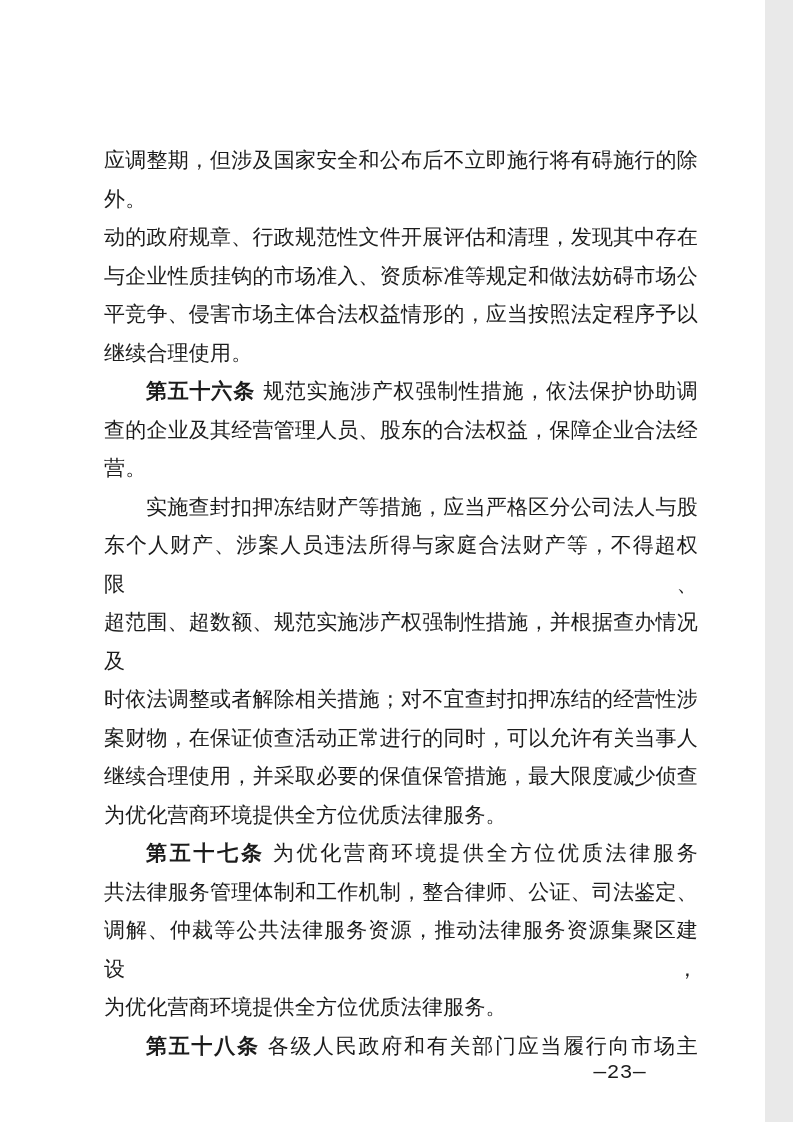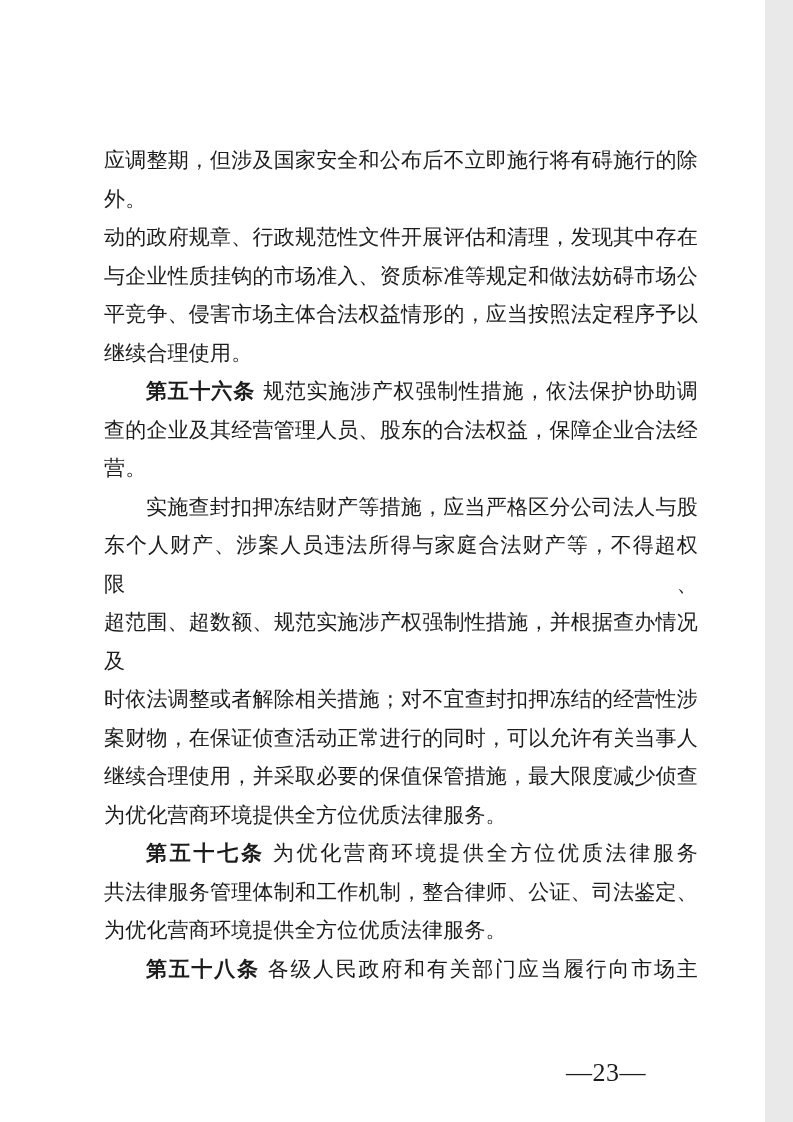--- a/index.html
+++ b/index.html
@@ -42,24 +42,25 @@
   }
   .article {
     font-family: "Liberation Sans", "DejaVu Sans", sans-serif;
     font-weight: 700;
     margin-right: 8px;
   }
   .page-number {
     position: absolute;
     top: 1059px;
     right: 119px;
-    font-size: 26px;
+    font-size: 21px;
     line-height: 28px;
     letter-spacing: 0.5px;
     color: var(--ink);
+    font-family: Liberation Mono, monospace;
   }
 </style>
 </head>
 <body>
 
 <div class="page">
   <div class="body-text">
     <div class="ln fill"><span>应调整期，但涉及国家安全和公布后不立即施行将有碍施行的除</span></div>
     <div class="ln"><span>外。</span></div>
     <div class="ln fill"><span>动的政府规章、行政规范性文件开展评估和清理，发现其中存在</span></div>
@@ -71,17 +72,18 @@
     <div class="ln"><span>营。</span></div>
     <div class="ln indent fill"><span>实施查封扣押冻结财产等措施，应当严格区分公司法人与股</span></div>
     <div class="ln fill"><span>东个人财产、涉案人员违法所得与家庭合法财产等，不得超权限、</span></div>
     <div class="ln fill"><span>超范围、超数额、规范实施涉产权强制性措施，并根据查办情况及</span></div>
     <div class="ln fill"><span>时依法调整或者解除相关措施；对不宜查封扣押冻结的经营性涉</span></div>
     <div class="ln fill"><span>案财物，在保证侦查活动正常进行的同时，可以允许有关当事人</span></div>
     <div class="ln fill"><span>继续合理使用，并采取必要的保值保管措施，最大限度减少侦查</span></div>
     <div class="ln"><span>为优化营商环境提供全方位优质法律服务。</span></div>
     <div class="ln indent fill"><span class="article">第五十七条</span><span>为优化营商环境提供全方位优质法律服务</span></div>
     <div class="ln fill"><span>共法律服务管理体制和工作机制，整合律师、公证、司法鉴定、</span></div>
+    <div class="ln fill"><span>调解、仲裁等公共法律服务资源，推动法律服务资源集聚区建设，</span></div>
     <div class="ln"><span>为优化营商环境提供全方位优质法律服务。</span></div>
     <div class="ln indent fill"><span class="article">第五十八条</span><span>各级人民政府和有关部门应当履行向市场主</span></div>
   </div>
   <div class="page-number">—23—</div>
 </div>
 
 </body></html>

